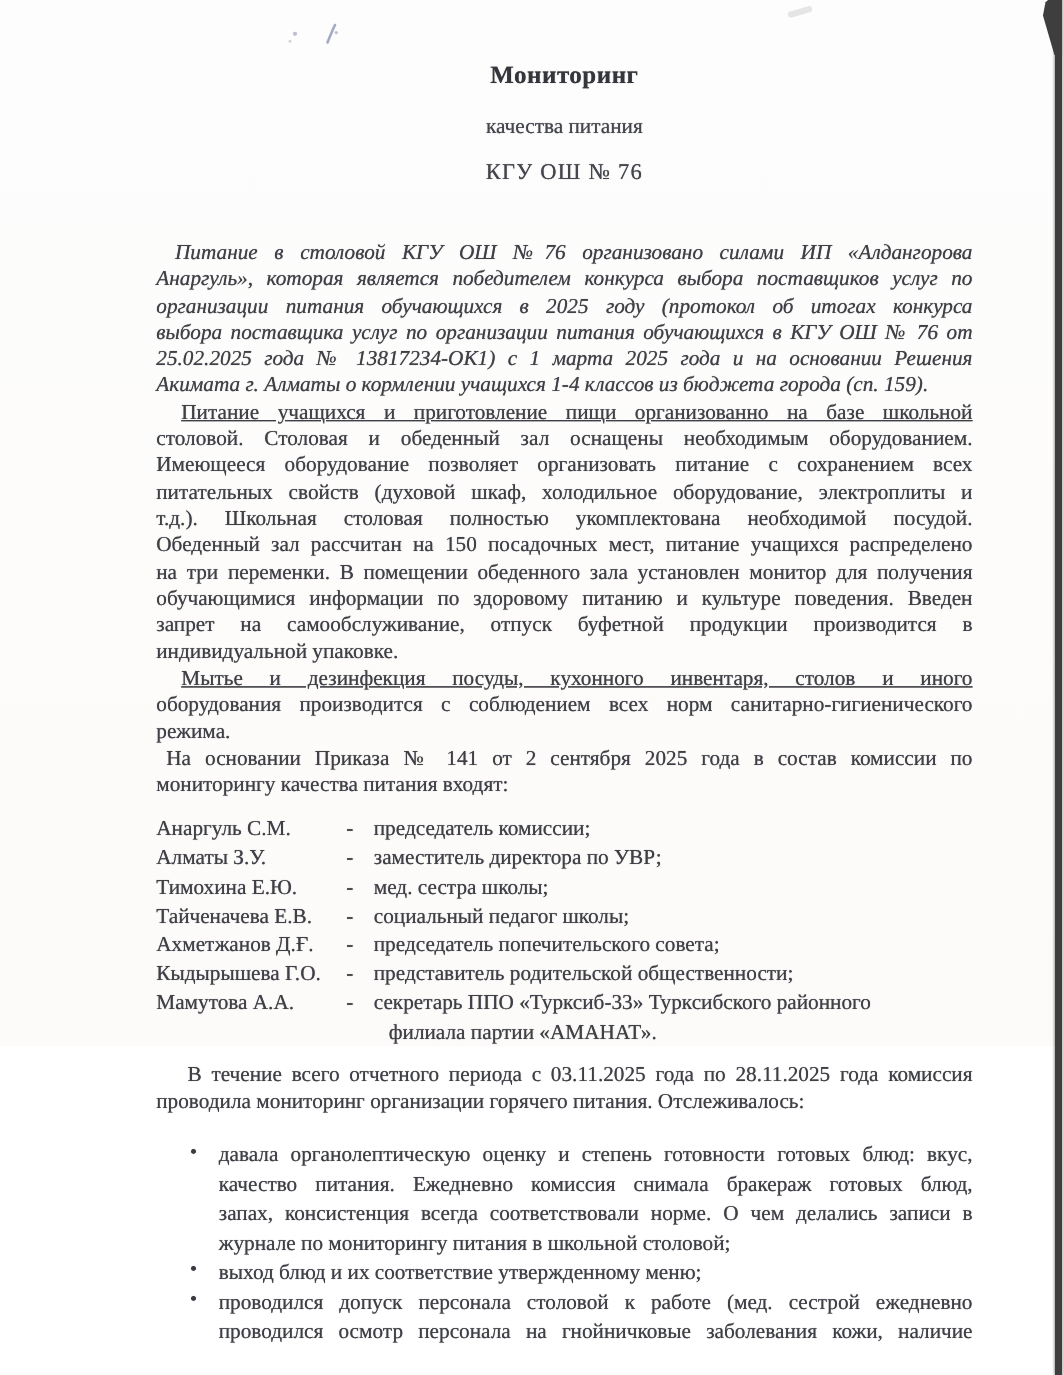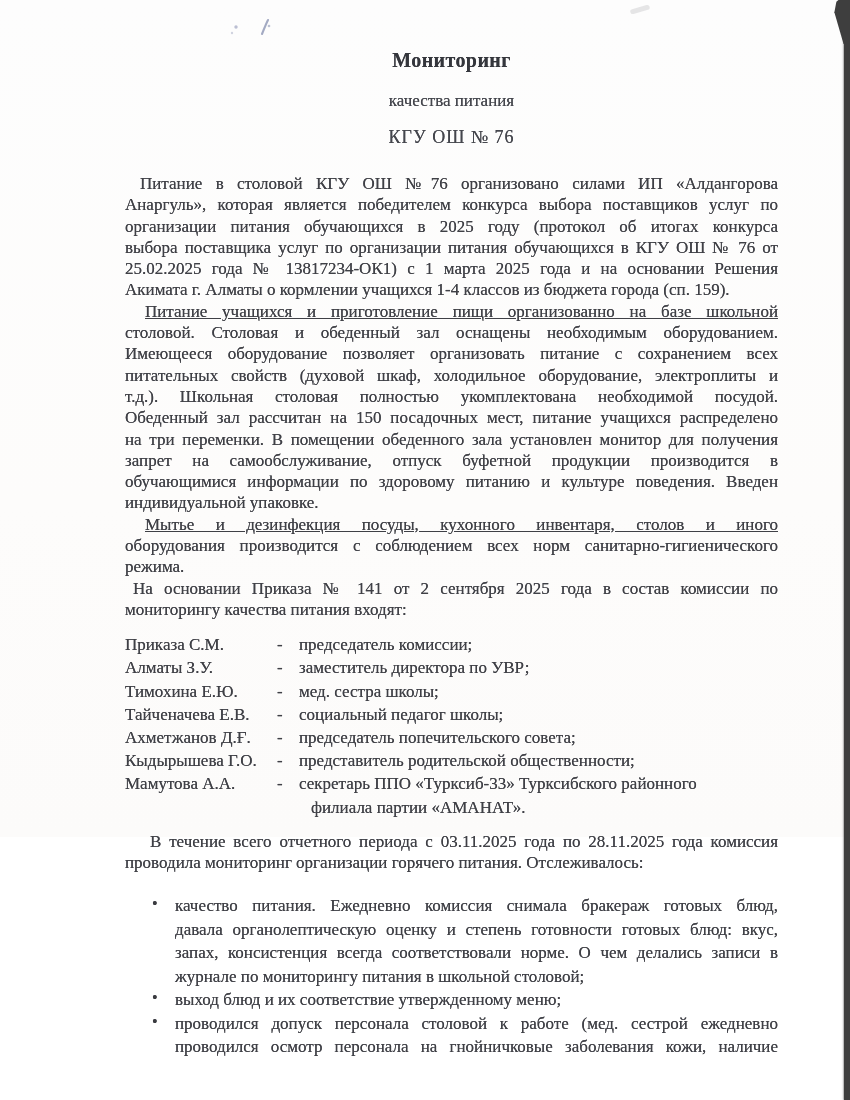--- a/index.html
+++ b/index.html
@@ -23,21 +23,21 @@
     font-size:20px; line-height:25px; font-weight:bold;
     letter-spacing:0.4px; color:#34363c;
   }
   .subtitle { margin-top:17px; text-align:center; font-size:17px; line-height:22px; color:#44464d; }
   .period { margin-top:13px; text-align:center; line-height:30px; }
   .period-bold { font-weight:bold; font-size:22px; letter-spacing:0.3px; color:#34363c; }
   .period-regular { font-size:19px; margin-left:7px; color:#565a63; }
   .school { margin-top:14px; text-align:center; font-size:18px; line-height:23px; letter-spacing:1px; color:#44464d; }
   
   .pblock { margin:0; font-size:17px; }
-  .pb1 { margin-top:24px; }
+  .pb1 { margin-top:42px;font-style:italic; }
   .ln { line-height:21.3px; text-align:justify; text-align-last:justify; }
   .ln.end { text-align-last:left; }
   .ln.ind { text-indent:15px; }
   .ln.ind2 { text-indent:20px;text-decoration:underline; }
   .ln.ind-sm { text-indent:8px; }
   .ln.ind-lg { text-indent:25px; }
   
   .commission { margin-top:13px; font-size:17px; }
   .crow { display:flex; line-height:23.2px; }
   .cname { width:152px; flex:none; }
@@ -97,39 +97,39 @@
     </div>
 
     <div class="pblock">
       <div class="ln ind2">Питание учащихся и приготовление пищи организованно на базе школьной</div>
       <div class="ln">столовой. Столовая и обеденный зал оснащены необходимым оборудованием.</div>
       <div class="ln">Имеющееся оборудование позволяет организовать питание с сохранением всех</div>
       <div class="ln">питательных свойств (духовой шкаф, холодильное оборудование, электроплиты и</div>
       <div class="ln">т.д.). Школьная столовая полностью укомплектована необходимой посудой.</div>
       <div class="ln">Обеденный зал рассчитан на 150 посадочных мест, питание учащихся распределено</div>
       <div class="ln">на три переменки. В помещении обеденного зала установлен монитор для получения</div>
+      <div class="ln">обучающимися информации по здоровому питанию и культуре поведения. Введен</div>
       <div class="ln">запрет на самообслуживание, отпуск буфетной продукции производится в</div>
-      <div class="ln">обучающимися информации по здоровому питанию и культуре поведения. Введен</div>
       <div class="ln end">индивидуальной упаковке.</div>
     </div>
 
     <div class="pblock">
       <div class="ln ind2">Мытье и дезинфекция посуды, кухонного инвентаря, столов и иного</div>
       <div class="ln">оборудования производится с соблюдением всех норм санитарно-гигиенического</div>
       <div class="ln end">режима.</div>
     </div>
 
     <div class="pblock">
       <div class="ln ind-sm">На основании Приказа № 141 от 2 сентября 2025 года в состав комиссии по</div>
       <div class="ln end">мониторингу качества питания входят:</div>
     </div>
 
     <div class="commission">
       <div class="crow">
-        <span class="cname">Приказа С.М.</span>
+        <span class="cname">Анаргуль С.М.</span>
           <span class="cdash">-</span>
           <span class="crole">председатель комиссии;</span>
       </div>
       <div class="crow">
         <span class="cname">Алматы З.У.</span>
           <span class="cdash">-</span>
           <span class="crole">заместитель директора по УВР;</span>
       </div>
       <div class="crow">
         <span class="cname">Тимохина Е.Ю.</span>
@@ -160,22 +160,22 @@
     </div>
 
     <div class="pblock intro">
       <div class="ln ind-lg">В течение всего отчетного периода с 03.11.2025 года по 28.11.2025 года комиссия</div>
       <div class="ln end">проводила мониторинг организации горячего питания. Отслеживалось:</div>
     </div>
 
     <ul class="bullets">
       <li>
         <span class="bdot">•</span>
+        <div class="ln">давала органолептическую оценку и степень готовности готовых блюд: вкус,</div>
         <div class="ln">качество питания. Ежедневно комиссия снимала бракераж готовых блюд,</div>
-        <div class="ln">давала органолептическую оценку и степень готовности готовых блюд: вкус,</div>
         <div class="ln">запах, консистенция всегда соответствовали норме. О чем делались записи в</div>
         <div class="ln end">журнале по мониторингу питания в школьной столовой;</div>
       </li>
       <li>
         <span class="bdot">•</span>
         <div class="ln end">выход блюд и их соответствие утвержденному меню;</div>
       </li>
       <li>
         <span class="bdot">•</span>
         <div class="ln">проводился допуск персонала столовой к работе (мед. сестрой ежедневно</div>

